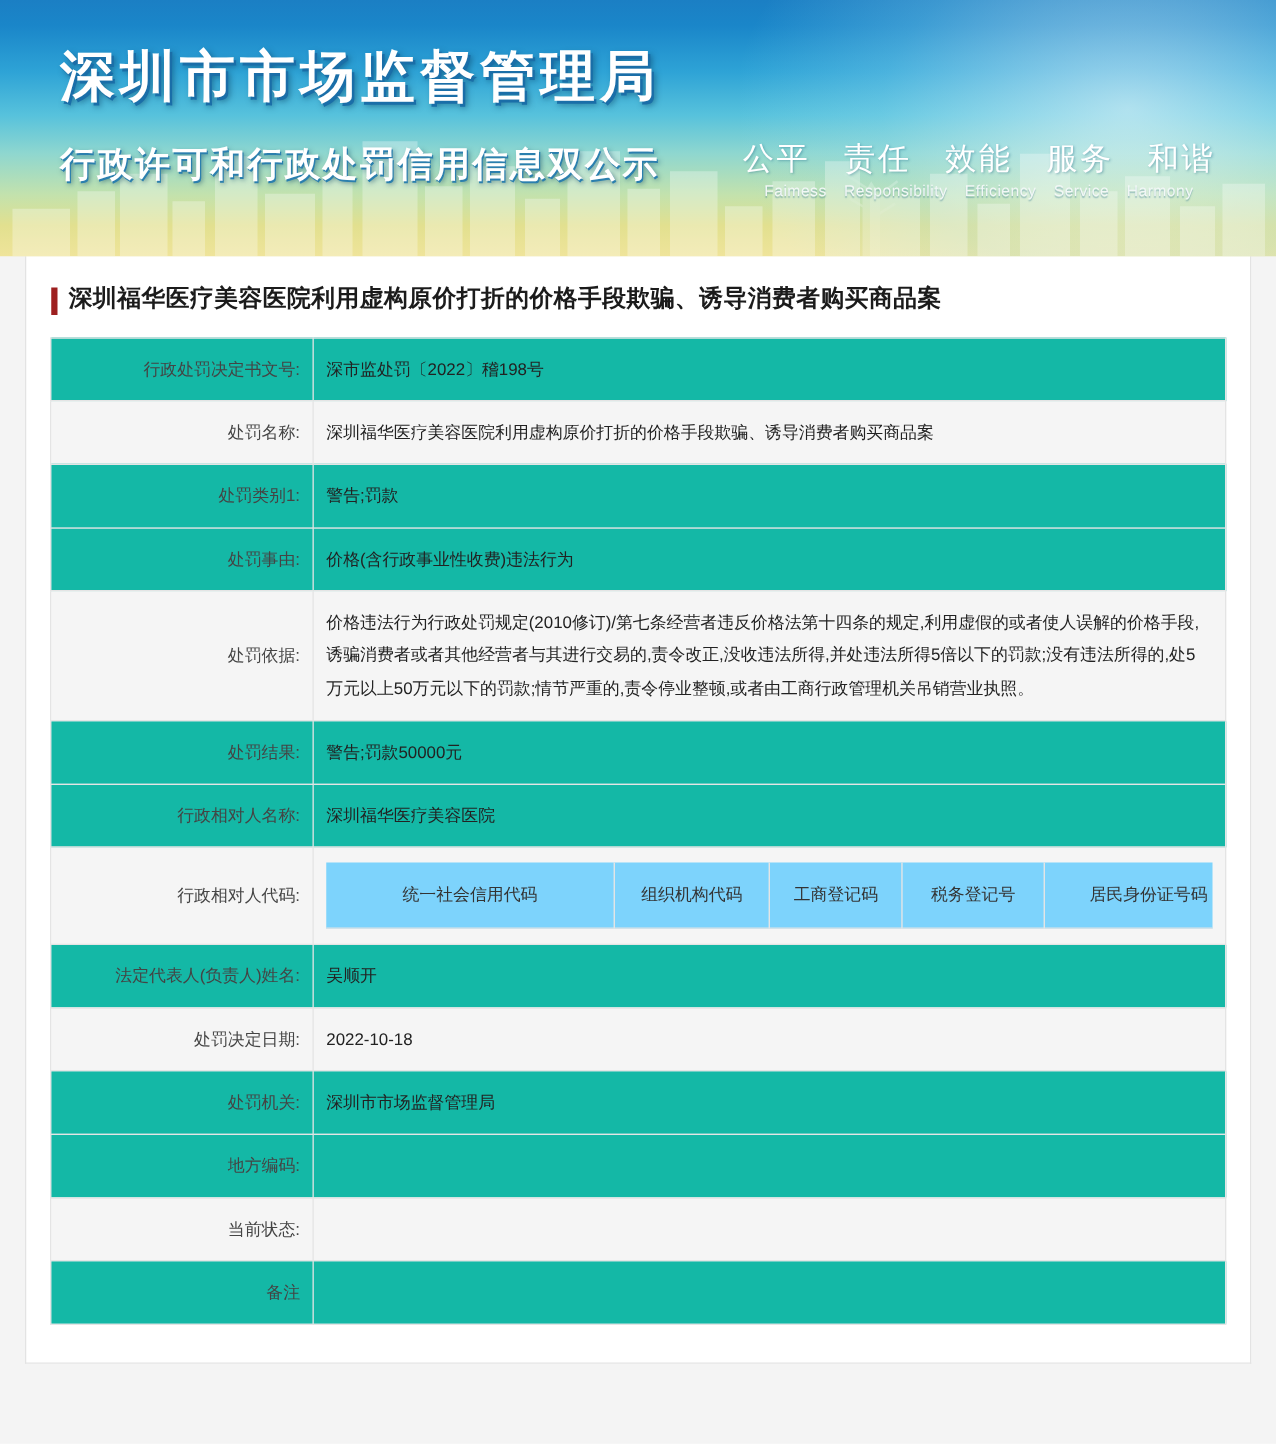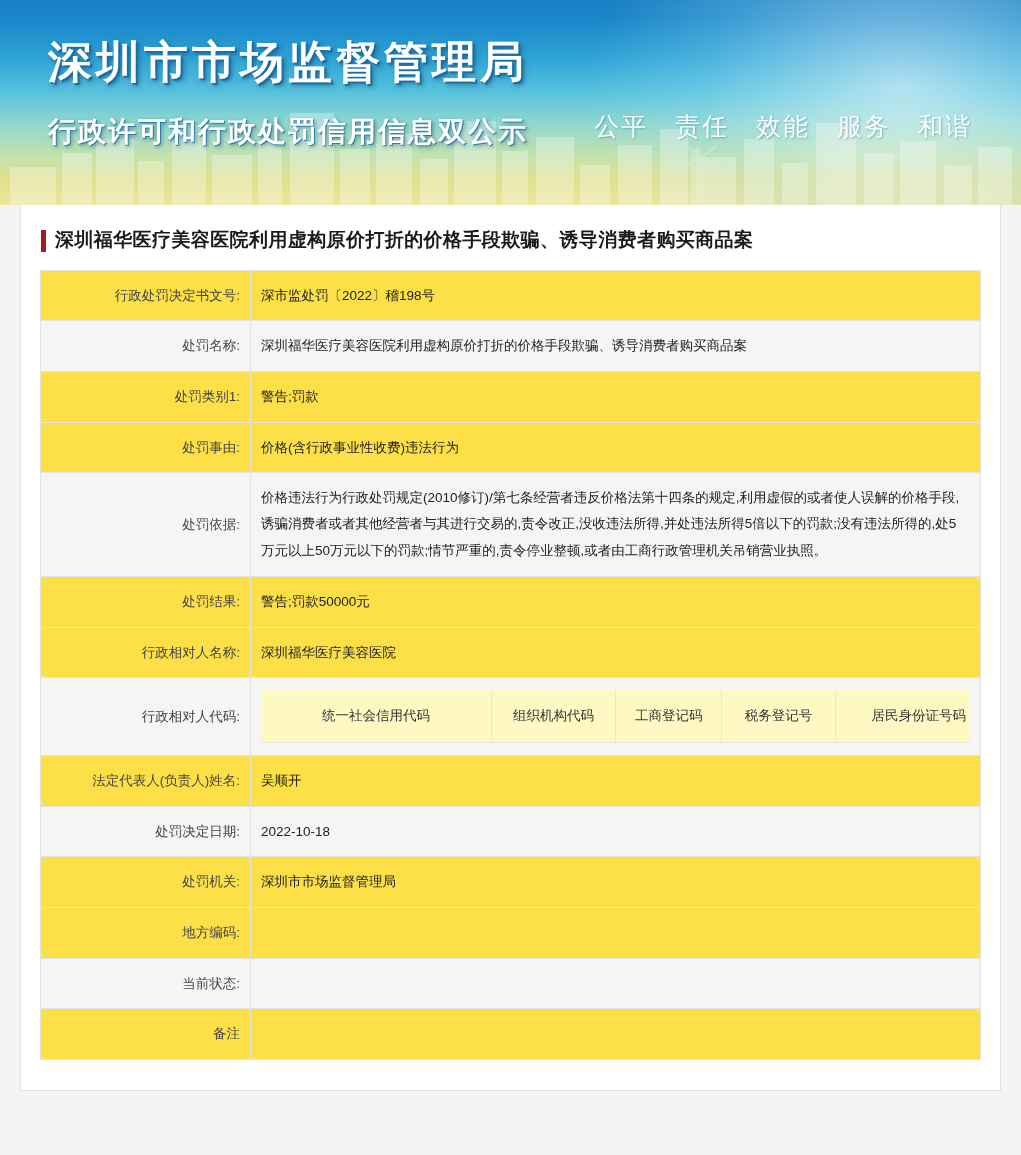--- a/index.html
+++ b/index.html
@@ -119,40 +119,40 @@
     padding-right: 12px;
     white-space: nowrap;
   }
   td.val {
     text-align: left;
     padding-left: 12px;
     color: #222;
     word-break: break-all;
   }
   tr.shade td { background: #f5f5f5; }
-  tr.plain td { background: #fde047; }
+  tr.plain td { background: #14b8a6; }
   td.val.para { line-height: 1.95; padding-right: 18px; }
 
   
   td.nested { padding: 0; }
   table.codes {
     width: 100%;
     border-collapse: collapse;
     table-layout: fixed;
   }
   table.codes th, table.codes td {
     border: 1px solid #e4e4e4;
     text-align: center;
     font-weight: normal;
     font-size: 13.5px;
     color: #333;
     padding: 13px 4px;
     height: 45px;
   }
-  table.codes th { background: #fef9c3; }
+  table.codes th { background: #7dd3fc; }
   table.codes td { background: #f5f5f5; }
   table.codes .c1 { width: 32.5%; }
   table.codes .c2 { width: 17.5%; }
   table.codes .c3 { width: 15%; }
   table.codes .c4 { width: 16%; }
   table.codes .c5 { width: 19%; }
   table.codes tr th:first-child, table.codes tr td:first-child { border-left: none; }
   table.codes tr th:last-child, table.codes tr td:last-child { border-right: none; text-align: right; }
   table.codes tr:first-child th { border-top: none; }
   table.codes tr:last-child td { border-bottom: none; }
@@ -207,20 +207,27 @@
     </div>
 
     <div class="banner-slogan">
       <div class="slogan-cn">
         <span>公平</span>
         <span>责任</span>
         <span>效能</span>
         <span>服务</span>
         <span>和谐</span>
       </div>
+      <div class="slogan-en">
+        <span>Faimess</span>
+        <span>Responsibility</span>
+        <span>Efficiency</span>
+        <span>Service</span>
+        <span>Harmony</span>
+      </div>
     </div>
   </div>
 
   <div class="main-wrap">
     <div class="content">
 
       <h1 class="doc-title">
         <span class="accent"></span>
         <span>深圳福华医疗美容医院利用虚构原价打折的价格手段欺骗、诱导消费者购买商品案</span>
       </h1>

